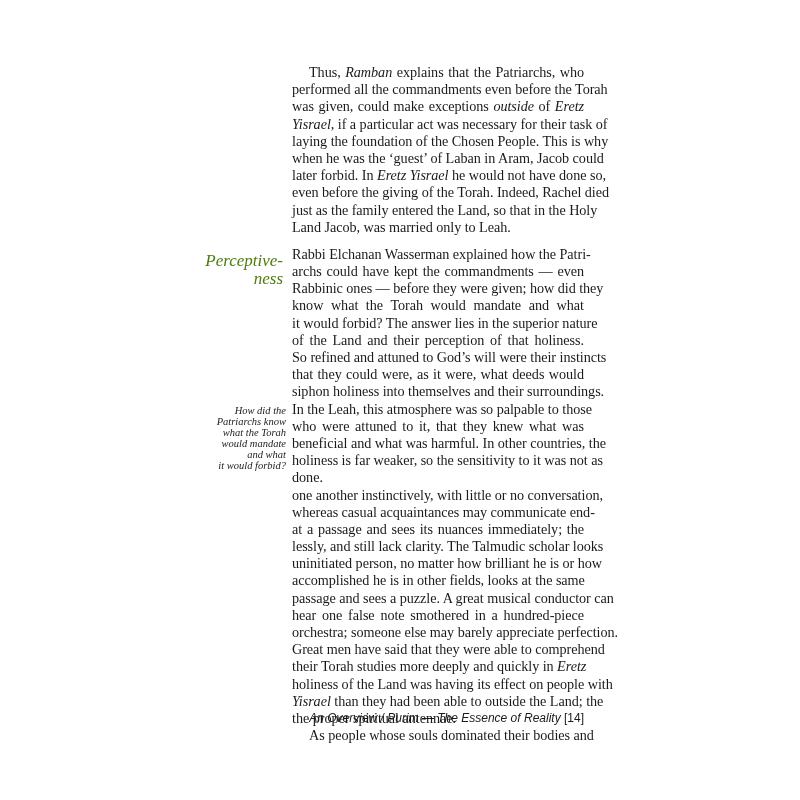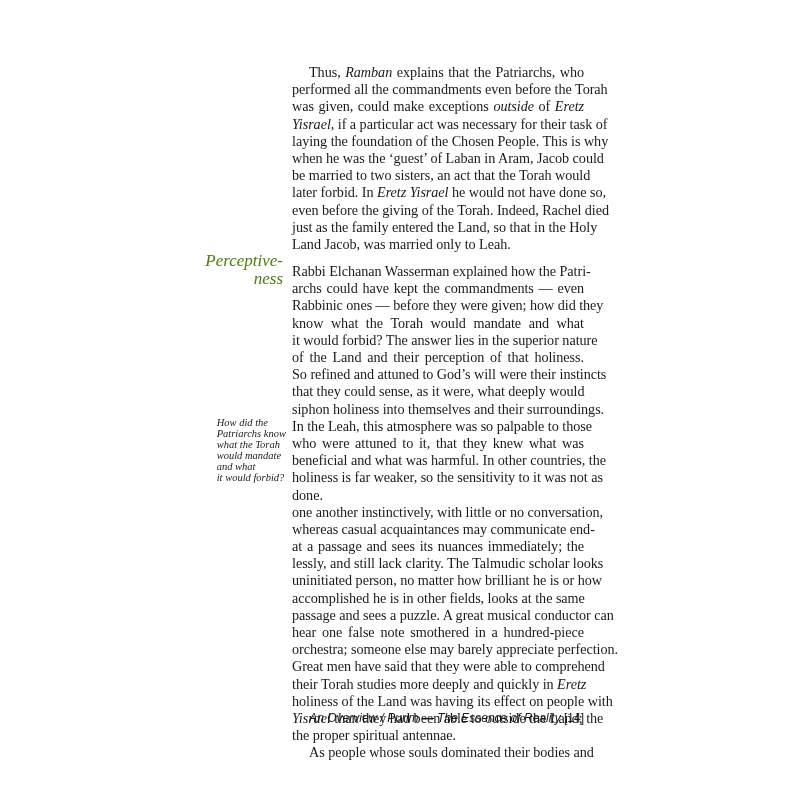--- a/index.html
+++ b/index.html
@@ -14,23 +14,23 @@
   .line { display: block; height: 17.2px; white-space: nowrap; text-align: justify; text-align-last: justify; }
   .line.last { text-align-last: left; }
   .line.indent { padding-left: 17px; }
   .para-gap { height: 10px; }
   .sidehead {
     position: absolute; right: 517px; top: 252px; text-align: right;
     font-family: "Liberation Serif", "DejaVu Serif", serif; font-style: italic;
     font-size: 17px; line-height: 17.5px; color: #4d7c0f;
   }
   .sidenote {
-    position: absolute; right: 514px; top: 405px; 
+    position: absolute; right: 514px; top: 405px; text-align: right;
     font-family: "Liberation Serif", "DejaVu Serif", serif; font-style: italic;
-    font-size: 10.5px; line-height: 11px; color: #222; margin-top: 12px;
+    font-size: 10.5px; line-height: 11px; color: #222;
   }
   .sidenote span, .sidehead span { display: block; }
   .footer {
     position: absolute; left: 300px; top: 711px; width: 284px; text-align: right;
     font-family: "Liberation Sans", "DejaVu Sans", sans-serif; font-size: 12px; color: #1a1a1a;
     white-space: nowrap;
   }
   .footer .t { font-style: italic; }
   i { font-style: italic; }
 </style>
@@ -54,36 +54,35 @@
   </div>
 
   <div class="body-col" id="body-col">
       <div>
         <span class="line indent">Thus, <i>Ramban</i> explains that the Patriarchs, who</span>
         <span class="line">performed all the commandments even before the Torah</span>
         <span class="line">was given, could make exceptions <i>outside</i> of <i>Eretz</i></span>
         <span class="line"><i>Yisrael</i>, if a particular act was necessary for their task of</span>
         <span class="line">laying the foundation of the Chosen People. This is why</span>
         <span class="line">when he was the ‘guest’ of Laban in Aram, Jacob could</span>
-        <span class="line">be married to two sisters, an act that the Torah would</span>
         <span class="line">later forbid. In <i>Eretz Yisrael</i> he would not have done so,</span>
         <span class="line">even before the giving of the Torah. Indeed, Rachel died</span>
         <span class="line">just as the family entered the Land, so that in the Holy</span>
         <span class="line last">Land Jacob, was married only to Leah.</span>
       </div>
       <div class="para-gap"></div>
       <div>
         <span class="line">Rabbi Elchanan Wasserman explained how the Patri-</span>
         <span class="line">archs could have kept the commandments — even</span>
         <span class="line">Rabbinic ones — before they were given; how did they</span>
         <span class="line">know what the Torah would mandate and what</span>
         <span class="line">it would forbid? The answer lies in the superior nature</span>
         <span class="line">of the Land and their perception of that holiness.</span>
         <span class="line">So refined and attuned to God’s will were their instincts</span>
-        <span class="line">that they could sense, as it were, what deeply would</span>
+        <span class="line">that they could were, as it were, what deeds would</span>
         <span class="line">siphon holiness into themselves and their surroundings.</span>
         <span class="line">In the Leah, this atmosphere was so palpable to those</span>
         <span class="line">who were attuned to it, that they knew what was</span>
         <span class="line">beneficial and what was harmful. In other countries, the</span>
         <span class="line">holiness is far weaker, so the sensitivity to it was not as</span>
         <span class="line last">done.</span>
       </div>
       <div>
         <span class="line">one another instinctively, with little or no conversation,</span>
         <span class="line">whereas casual acquaintances may communicate end-</span>

